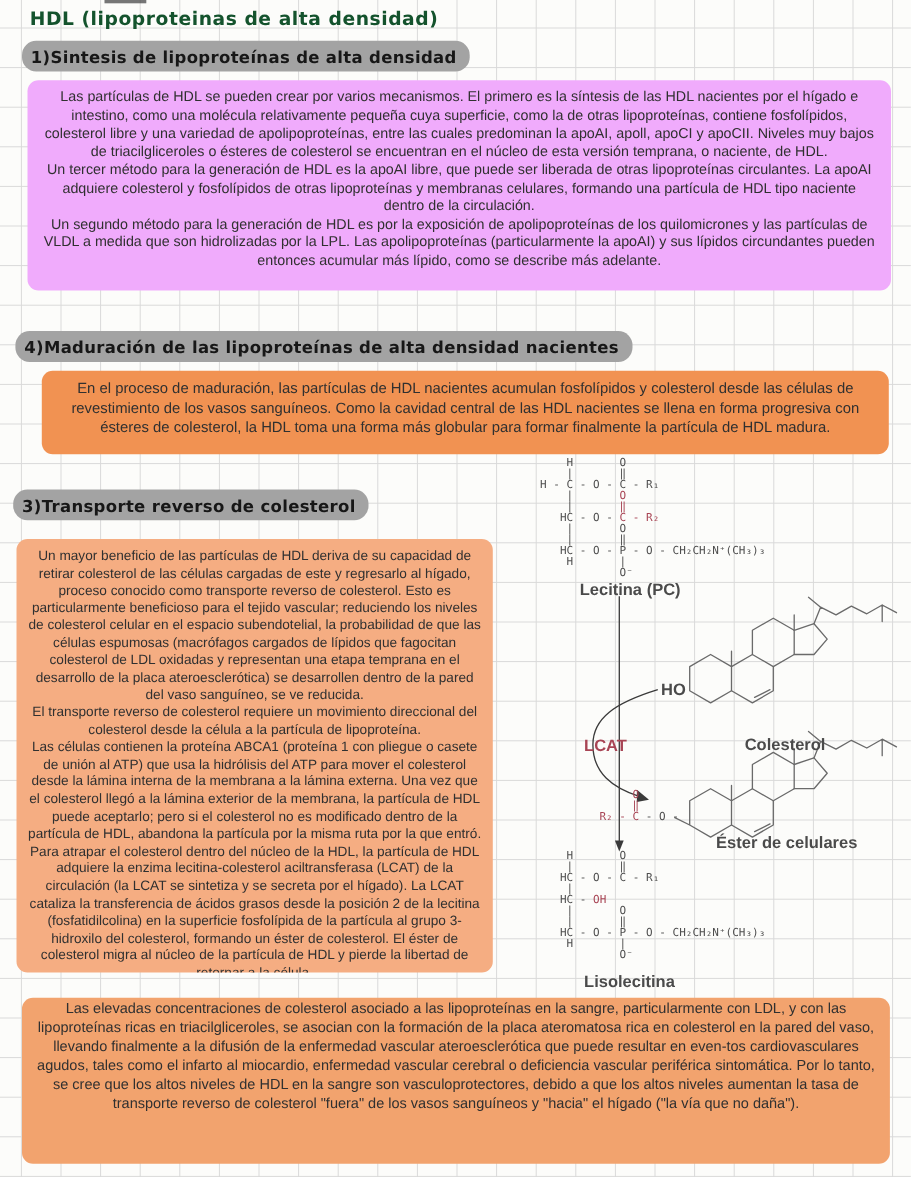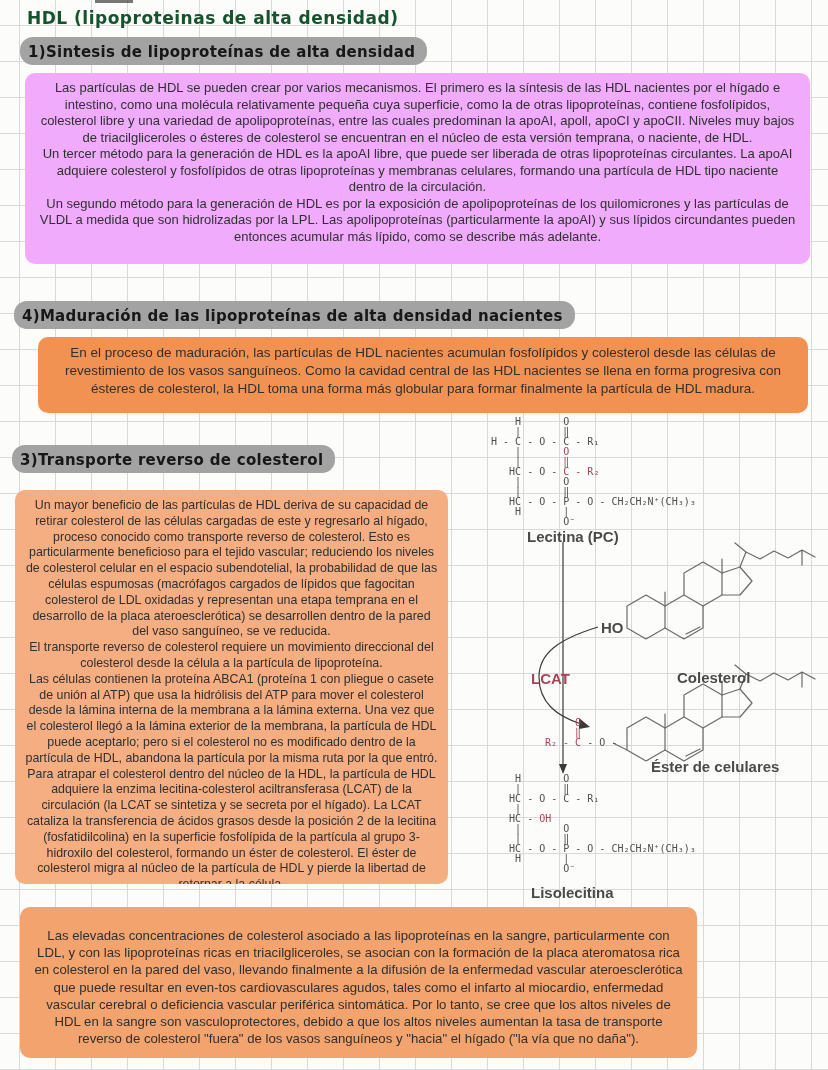--- a/index.html
+++ b/index.html
@@ -34,22 +34,22 @@
     border-radius:10px;overflow:hidden;text-align:center;
     color:#303030;box-sizing:border-box;
   }
   .obox p{margin:0;}
   .box1{left:25px;top:73px;width:785px;height:191px;background:#f0abfc;
         font-size:13px;line-height:16.5px;padding:7px 12px;}
   .box2{left:38px;top:337px;width:770px;height:76px;background:#f19252;
         font-size:13.5px;line-height:18px;padding:7px 14px;}
   .box3{left:15px;top:490px;width:433px;height:394px;background:#f5ad82;
         font-size:12.4px;line-height:15.8px;padding:8px 10px;}
-  .box4{left:20px;top:907px;width:677px;height:151px;background:#f2a36e;
-        font-size:13.2px;line-height:17.2px;padding:20px 12px;}
+  .box4{left:20px;top:907px;width:789px;height:151px;background:#f2a36e;
+        font-size:13.2px;line-height:17.2px;padding:1px 12px;}
   .stray{left:95px;top:0;width:38px;height:3px;background:#4a4a4a;opacity:.75;}
 
   
   .diagram{left:455px;top:412px;width:373px;height:500px;}
   .diagram svg{position:absolute;left:0;top:0;}
   .formula{position:absolute;font-family:"DejaVu Sans Mono",monospace;
            font-size:10px;line-height:10px;color:#4f4f4f;}
   .formula div{white-space:pre;height:10px;}
   .formula span{white-space:pre;}
   .red{color:#a84454;}

